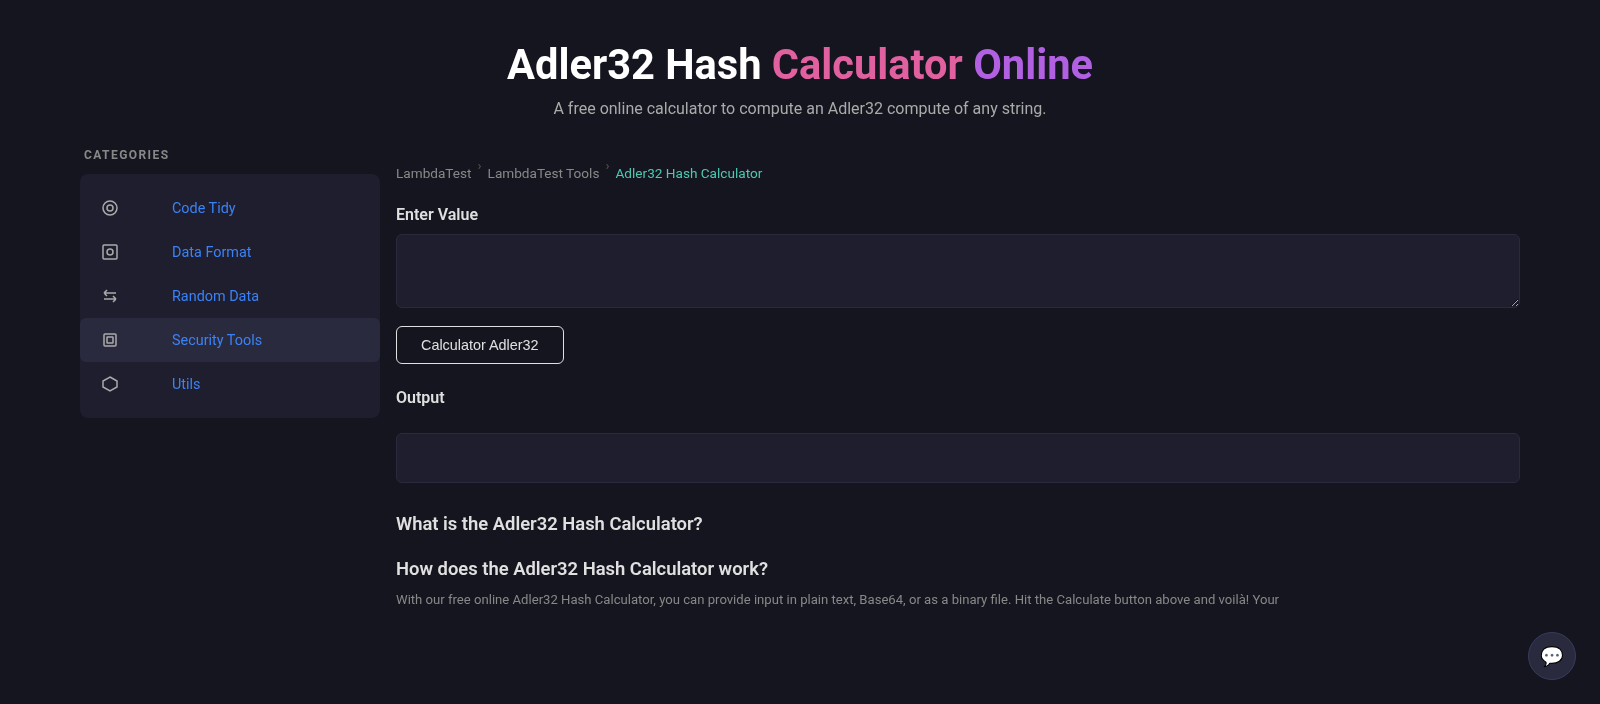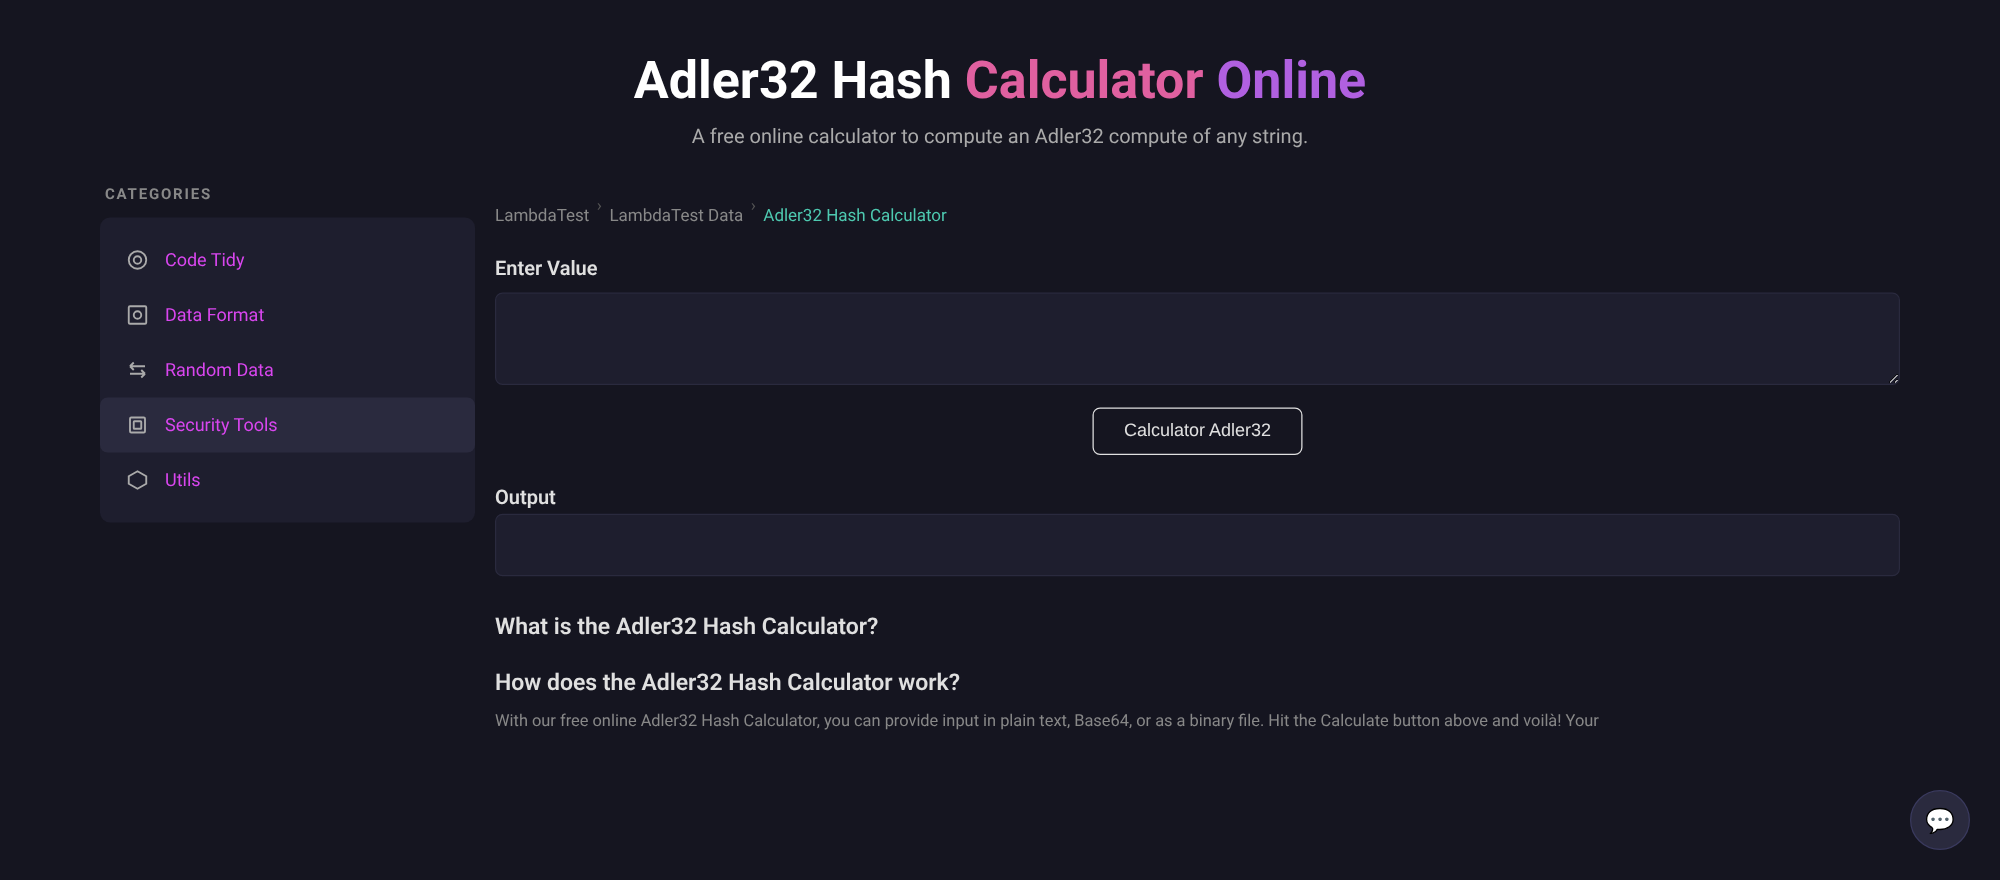--- a/index.html
+++ b/index.html
@@ -98,21 +98,22 @@
       height: 20px;
       flex-shrink: 0;
       color: #aaaaaa;
       display: flex;
       align-items: center;
       justify-content: center;
     }
 
     .sidebar-item-label {
       font-size: 0.9rem;
-      color: #d946ef;
+      color: #3b82f6;
+      margin-left: 40px;
     }
 
     
     .content-area {
       flex: 1;
       padding-top: 0;
     }
 
     
     .breadcrumb {
@@ -154,40 +155,39 @@
       padding: 12px;
       color: #e0e0e0;
       font-size: 0.9rem;
       resize: vertical;
       outline: none;
       margin-bottom: 14px;
     }
 
     .button-row {
       display: flex;
-      justify-content: center;
       margin-bottom: 24px;
     }
 
     .calc-button {
       background: transparent;
       border: 1.5px solid #e0e0e0;
       color: #e0e0e0;
       padding: 10px 24px;
       border-radius: 6px;
       font-size: 0.9rem;
       cursor: pointer;
       transition: background 0.15s, color 0.15s;
     }
 
     .output-label {
       font-size: 1rem;
       font-weight: 600;
       color: #e0e0e0;
-      margin-bottom: 4px;
+      margin-bottom: 26px;
     }
 
     .output-area {
       background: #1e1e2e;
       border: 1px solid #2a2a3e;
       border-radius: 6px;
       width: 100%;
       min-height: 50px;
       padding: 12px;
       color: #e0e0e0;
@@ -299,21 +299,21 @@
 
       </div>
     </div>
 
     <div class="content-area">
 
       
       <div class="breadcrumb">
         <span class="breadcrumb-item">LambdaTest</span>
         <span class="breadcrumb-separator">›</span>
-        <span class="breadcrumb-item">LambdaTest Data</span>
+        <span class="breadcrumb-item">LambdaTest Tools</span>
         <span class="breadcrumb-separator">›</span>
         <span class="breadcrumb-item active">Adler32 Hash Calculator</span>
       </div>
 
       
       <div class="section-label">Enter Value</div>
       <textarea class="input-area" rows="3" style=""></textarea>
 
       
       <div class="button-row">

